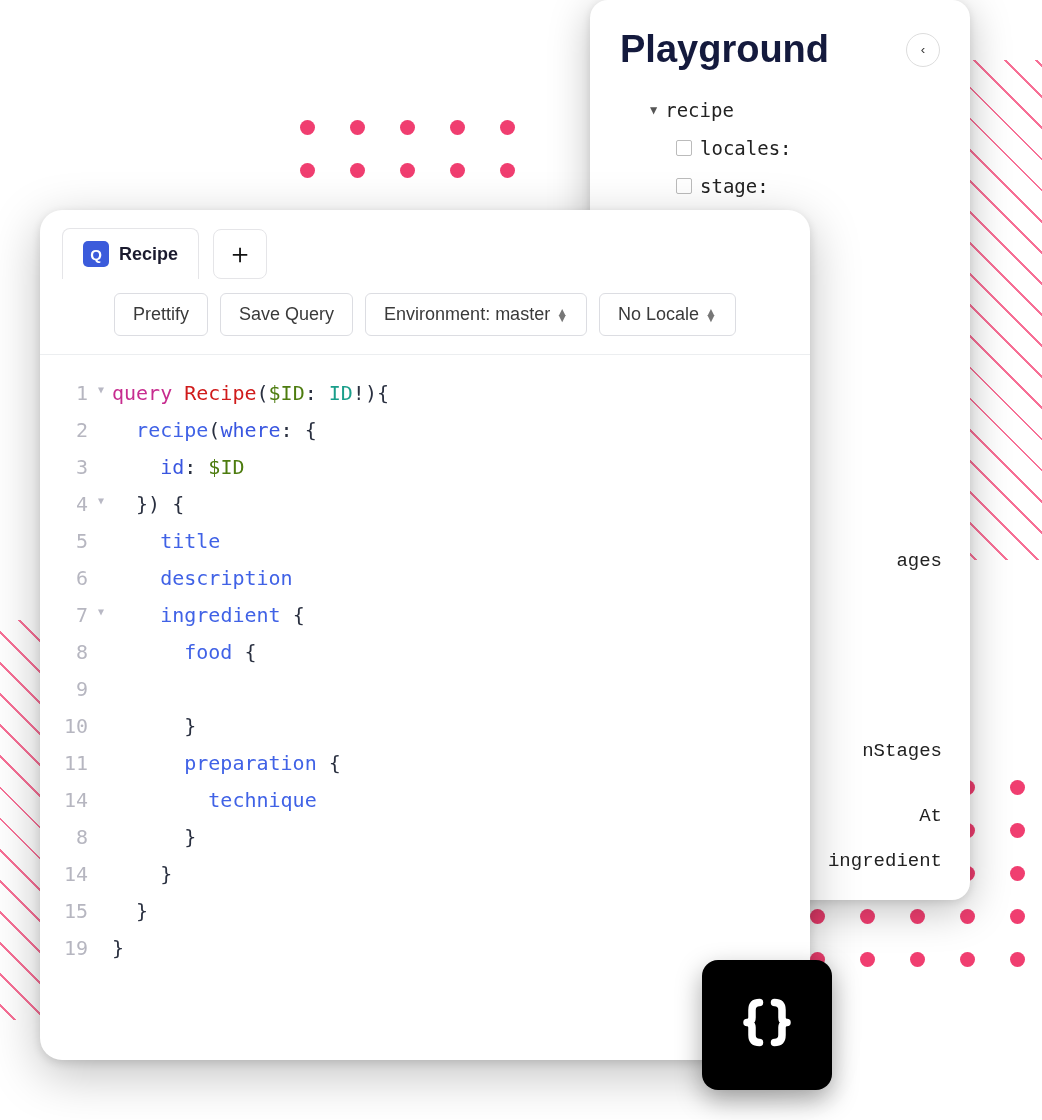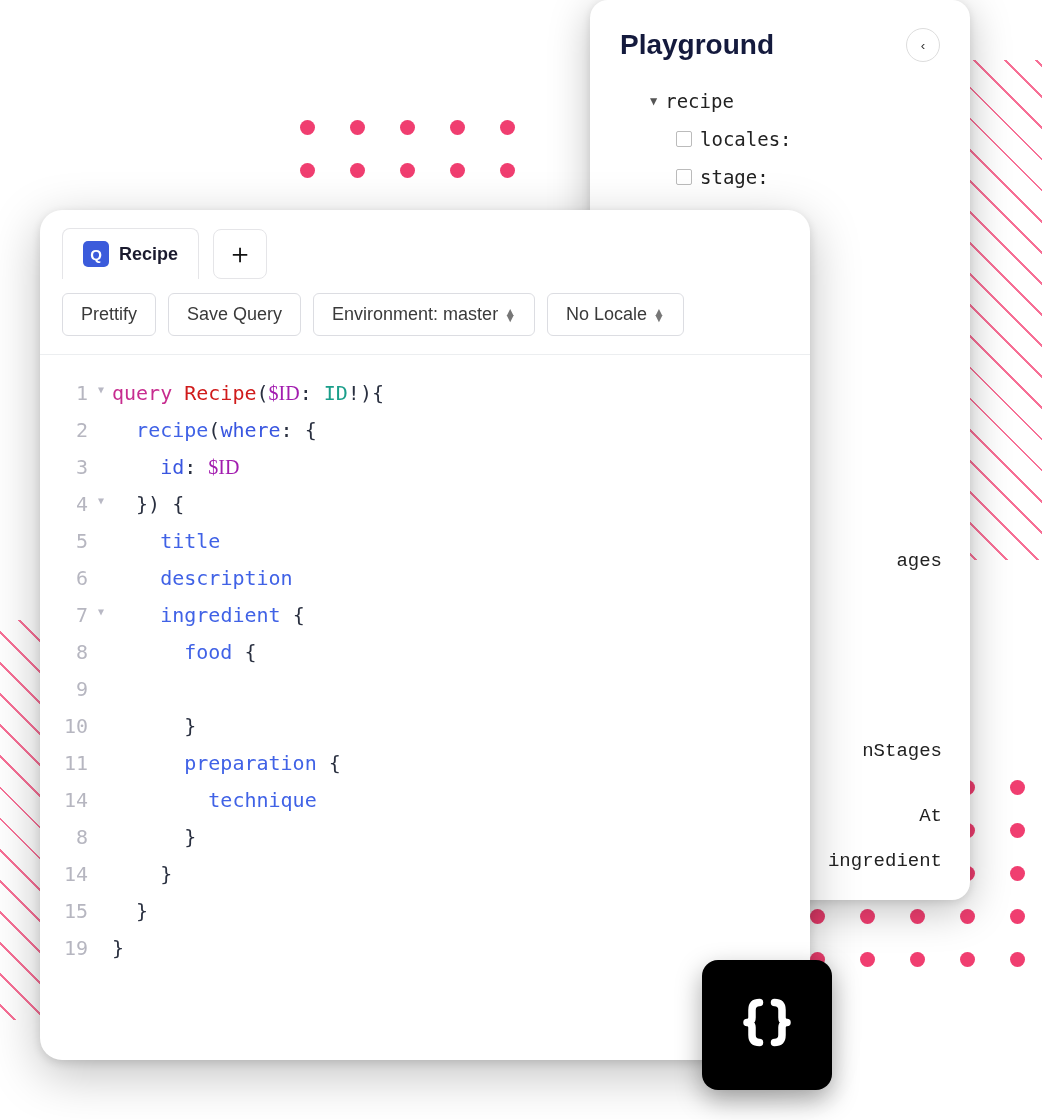--- a/index.html
+++ b/index.html
@@ -48,21 +48,21 @@
     box-shadow: 0 10px 40px rgba(0,0,0,0.25), 0 2px 8px rgba(0,0,0,0.1);
     padding: 28px 30px;
   }
   .pg-header {
     display:flex;
     justify-content: space-between;
     align-items:center;
     margin-bottom: 20px;
   }
   .pg-title {
-    font-size: 28px;
+    font-size: 38px;
     font-weight: 800;
     color: #141a3d;
   }
   .pg-back {
     width: 34px; height: 34px;
     border-radius: 50%;
     border: 1px solid #ddd;
     background:#fff;
     display:flex;align-items:center;justify-content:center;
     color:#333;
@@ -129,20 +129,21 @@
     border:1px solid #e5e5e8;
     border-radius:8px;
     display:flex;align-items:center;justify-content:center;
     font-size:28px;color:#111;cursor:pointer;background:#fff;
   }
   .toolbar {
     display:flex;
     gap:12px;
     padding: 14px 22px 18px 22px;
     border-bottom: 1px solid #eceef0;
+    justify-content: center;
   }
   .tbtn {
     border:1px solid #dcdde2;
     border-radius:6px;
     background:#fff;
     font-size:18px;
     color:#3a3a3a;
     padding: 10px 18px;
     cursor:pointer;
     display:flex;align-items:center;gap:6px;
@@ -160,21 +161,21 @@
     text-align: right;
     color: #b6b6c0;
     padding-right: 6px;
     user-select:none;
     position:relative;
   }
   .fold { color:#b8b8c4; font-size:10px; position:absolute; right:-10px; top:6px;}
   .code-text { white-space: pre; padding-left: 18px; }
   .kw { color:#c72c8f; }         
   .name { color:#d01b1b; }       
-  .var { color:#a21caf;font-family:Liberation Serif, serif; }        
+  .var { color:#4d7c0f; }        
   .type { color:#1a9e8a; }       
   .punc { color:#2a3040; }
   .arg { color:#3956e0; }        
   .field { color:#4062e6; }
 
   .black-badge {
     position:absolute;
     top: 960px;
     left: 702px;
     width: 130px;

